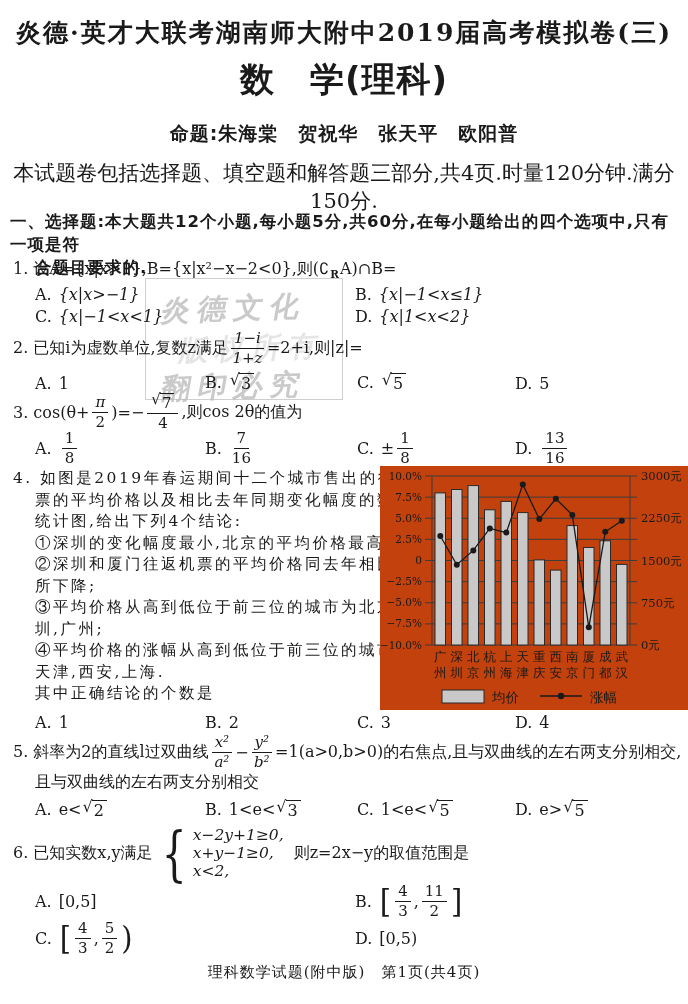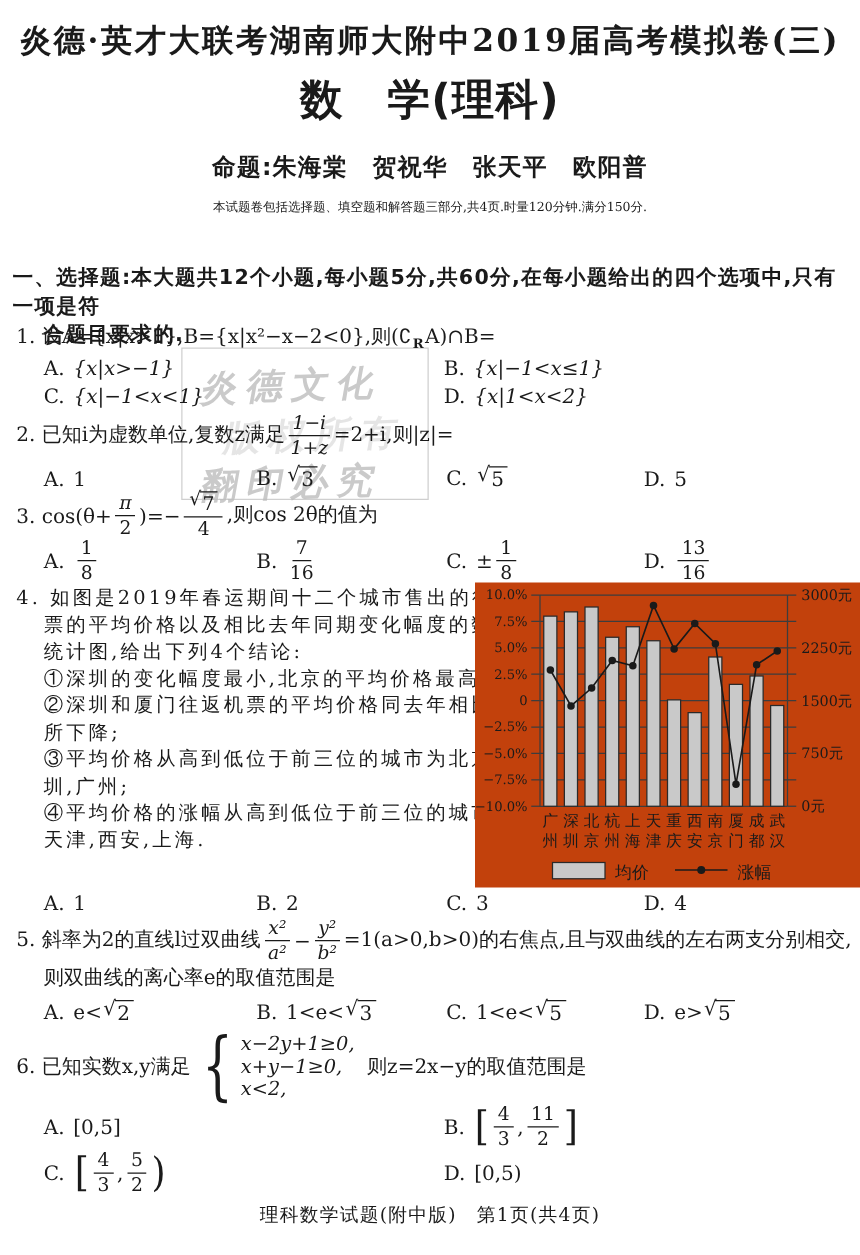--- a/index.html
+++ b/index.html
@@ -6,21 +6,21 @@
   html,body { background:#fff; }
   .page { position:relative; width:688px; height:1004px; background:#fff; color:#1a1a1a;
           font-family:"DejaVu Serif","Liberation Serif",serif; font-size:16px; overflow:hidden; }
   .abs { position:absolute; }
   .sans { font-family:"DejaVu Sans","Liberation Sans",sans-serif; }
 
   .title1 { top:16px; left:0; right:0; text-align:center; font-weight:700; font-size:25px; letter-spacing:2px; }
   .title2 { top:57px; left:0; right:0; text-align:center; font-weight:700; font-size:34px; letter-spacing:1px; }
   .authors { top:121px; left:0; right:0; display:flex; justify-content:center; 
              font-weight:700; font-size:19px; letter-spacing:1px; }
-  .examinfo { top:159px; left:0; right:0; text-align:center; font-size:10px; }
+  .examinfo { top:159px; left:0; right:0; text-align:center; font-size:21px; }
 
   .heading { top:210px; left:10px; right:4px; font-weight:700; font-size:16.5px; line-height:23px; letter-spacing:1px; }
   .heading .l2 { padding-left:25px; }
 
   .q { position:absolute; left:13px; right:4px; }
   .qflex { display:flex; align-items:center; }
   .optrow { position:absolute; left:35px; right:0; display:flex; align-items:center; }
   .optrow .o1 { width:170px; } .optrow .o2 { width:152px; } .optrow .o3 { width:158px; }
   .optrow2 .o1 { width:320px; }
   .opt { display:flex; align-items:center; }
@@ -190,20 +190,21 @@
     <div class="q4line">4. 如图是2019年春运期间十二个城市售出的往返机</div>
     <div class="q4line cont">票的平均价格以及相比去年同期变化幅度的数据</div>
     <div class="q4line cont">统计图,给出下列4个结论:</div>
     <div class="q4line cont">①深圳的变化幅度最小,北京的平均价格最高;</div>
     <div class="q4line cont">②深圳和厦门往返机票的平均价格同去年相比有</div>
     <div class="q4line cont">所下降;</div>
     <div class="q4line cont">③平均价格从高到低位于前三位的城市为北京,深</div>
     <div class="q4line cont">圳,广州;</div>
     <div class="q4line cont">④平均价格的涨幅从高到低位于前三位的城市为</div>
     <div class="q4line cont">天津,西安,上海.</div>
+    <div class="q4line cont">其中正确结论的个数是</div>
   </div>
 
   <div class="chart"><svg width="308" height="246" viewBox="0 0 308 246">
         <g>
           <line x1="52" y1="10" x2="250" y2="10" stroke="#3d3d3d" stroke-width="1"></line>
           <line x1="45" y1="10" x2="52" y2="10" stroke="#3d3d3d" stroke-width="1"></line>
           <line x1="250" y1="10" x2="257" y2="10" stroke="#3d3d3d" stroke-width="1"></line>
           <text x="42" y="13.5" text-anchor="end" font-size="10.5">10.0%</text>
           <text x="261" y="14" font-size="11.5">3000元</text>
           <line x1="52" y1="31.125" x2="250" y2="31.125" stroke="#3d3d3d" stroke-width="1"></line>
@@ -334,21 +335,21 @@
         <span class="num math">x²</span>
         <span class="den math">a²</span>
       </span>
     <span>−</span>
     <span class="frac">
         <span class="num math">y²</span>
         <span class="den math">b²</span>
       </span>
     <span>=1(a&gt;0,b&gt;0)的右焦点,且与双曲线的左右两支分别相交,</span>
   </div>
-  <div class="q z1" style="top:772px;padding-left:22px">则双曲线的离心率e的取值范围是</div>
+  <div class="q z1" style="top:772px;padding-left:22px">且与双曲线的左右两支分别相交</div>
   <div class="optrow z1" style="top:796px;height:28px">
     <span class="opt o1">
         <span class="olabel">A.</span>
         <span>e&lt;</span>
         <span class="sqrt">
           <span class="rsign">√</span>
           <span class="rbody">2</span>
         </span>
       </span>
     <span class="opt o2">

